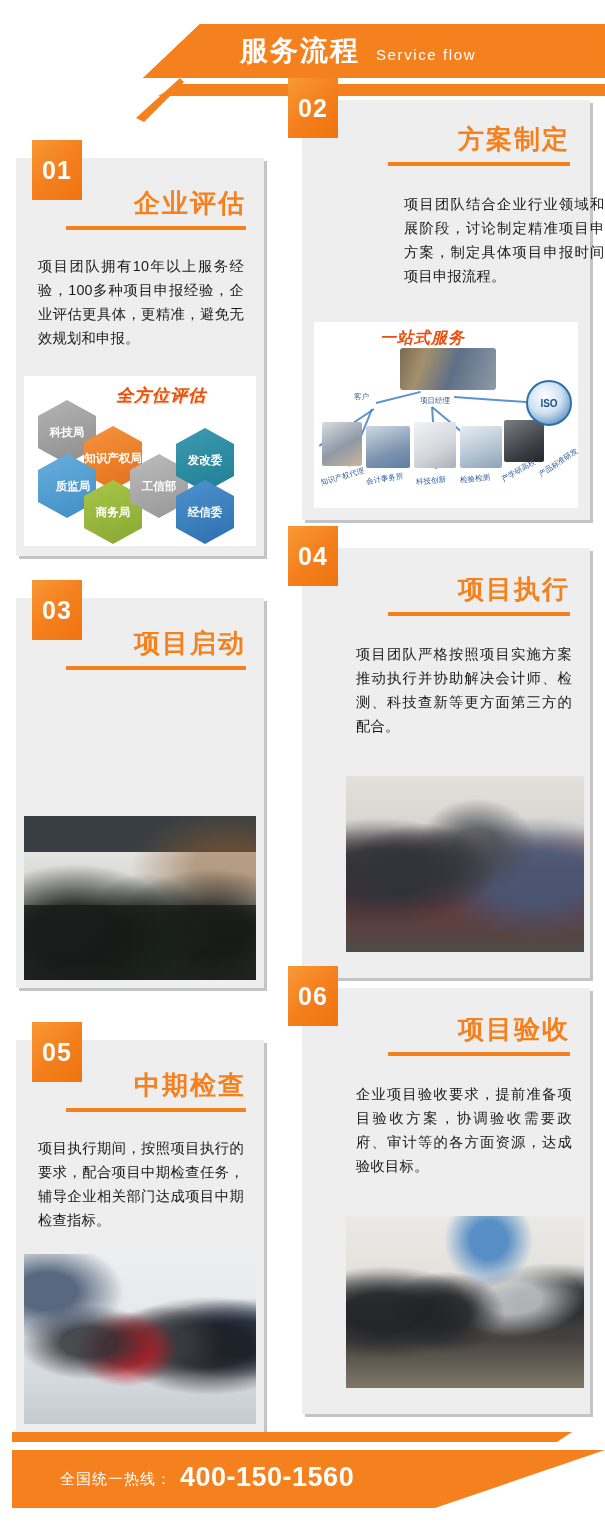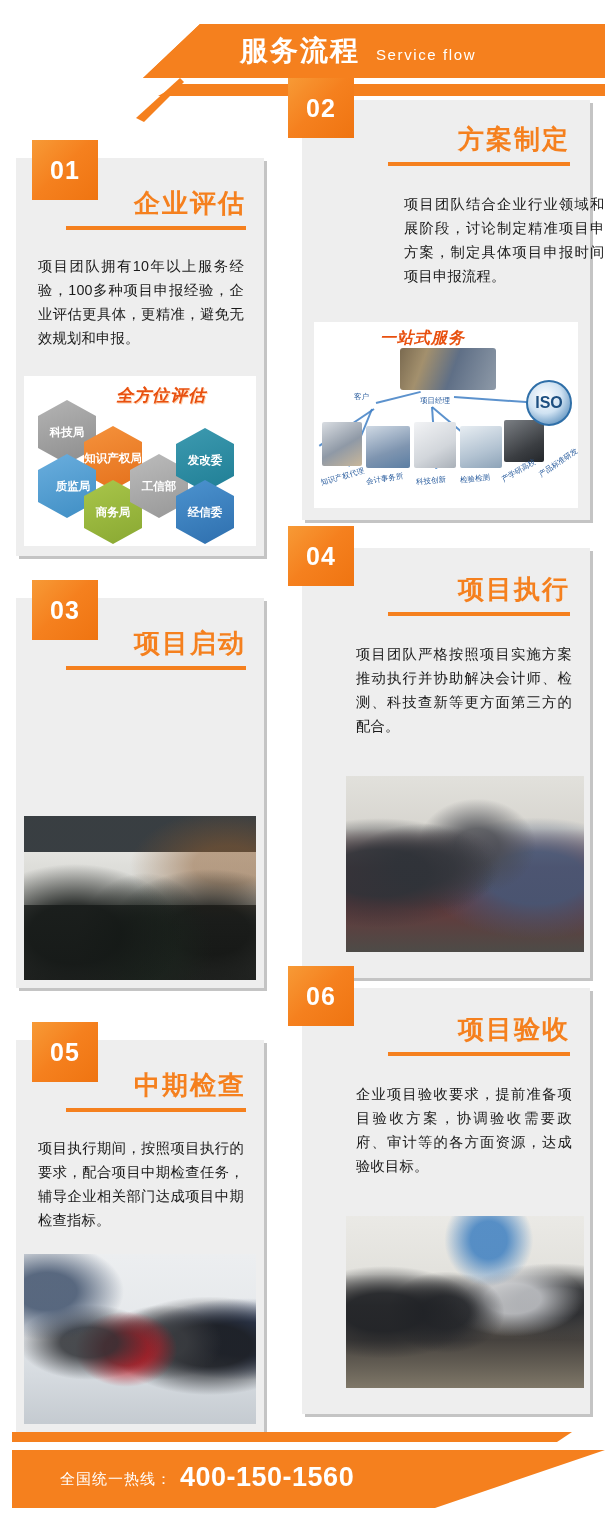--- a/index.html
+++ b/index.html
@@ -43,21 +43,21 @@
     font-weight:normal;
   }
 
   
   .card{
     position:absolute; background:#eeeeee;
     box-shadow:3px 3px 0 0 #c4c4c4;
   }
   .card .num{
     position:absolute; top:-18px; left:16px;
-    width:66px; height:60px;
+    width:50px; height:60px;
     background:linear-gradient(135deg,#f79a36 0%,#f5801e 48%,#ef7411 100%);
     color:#ffffff; font-size:25px; font-weight:bold;
     display:flex; align-items:center; justify-content:center;
     letter-spacing:1px;
   }
   .card.right .num{ left:-14px; top:-22px; }
   .card .title{
     position:absolute; color:#f5801e; font-weight:bold;
     font-size:26px; letter-spacing:2px; white-space:nowrap;
   }
@@ -140,21 +140,21 @@
     border-radius:3px; filter:blur(0.4px);
   }
   .os-lbl{ position:absolute; color:#2a5d9e; font-size:7.5px; white-space:nowrap; }
   .os-arrow{ position:absolute; background:#3f7fc4; height:2px; transform-origin:left center; opacity:.85; }
   .os-thumb{ position:absolute; border-radius:2px; filter:blur(0.3px); }
   .os-seal{
     position:absolute; right:6px; top:58px; width:46px; height:46px; border-radius:50%;
     background:radial-gradient(circle at 40% 35%,#ffffff 0%,#cfe2f2 45%,#2f6fa8 100%);
     border:2px solid #2f6fa8;
     display:flex; align-items:center; justify-content:center;
-    color:#1d4f80; font-size:16px; font-weight:bold;
+    color:#1d4f80; font-size:10px; font-weight:bold;
   }
 
   
   .ph{ position:absolute; }
   .ph-room{
     width:100%; height:100%;
     background:
       linear-gradient(180deg, rgba(40,46,50,.92) 0%, rgba(40,46,50,.92) 22%, rgba(226,226,222,.95) 22%, rgba(205,205,200,.95) 54%, rgba(58,60,58,.96) 54%, rgba(30,32,30,.98) 100%);
   }
   .ph-room::after{

